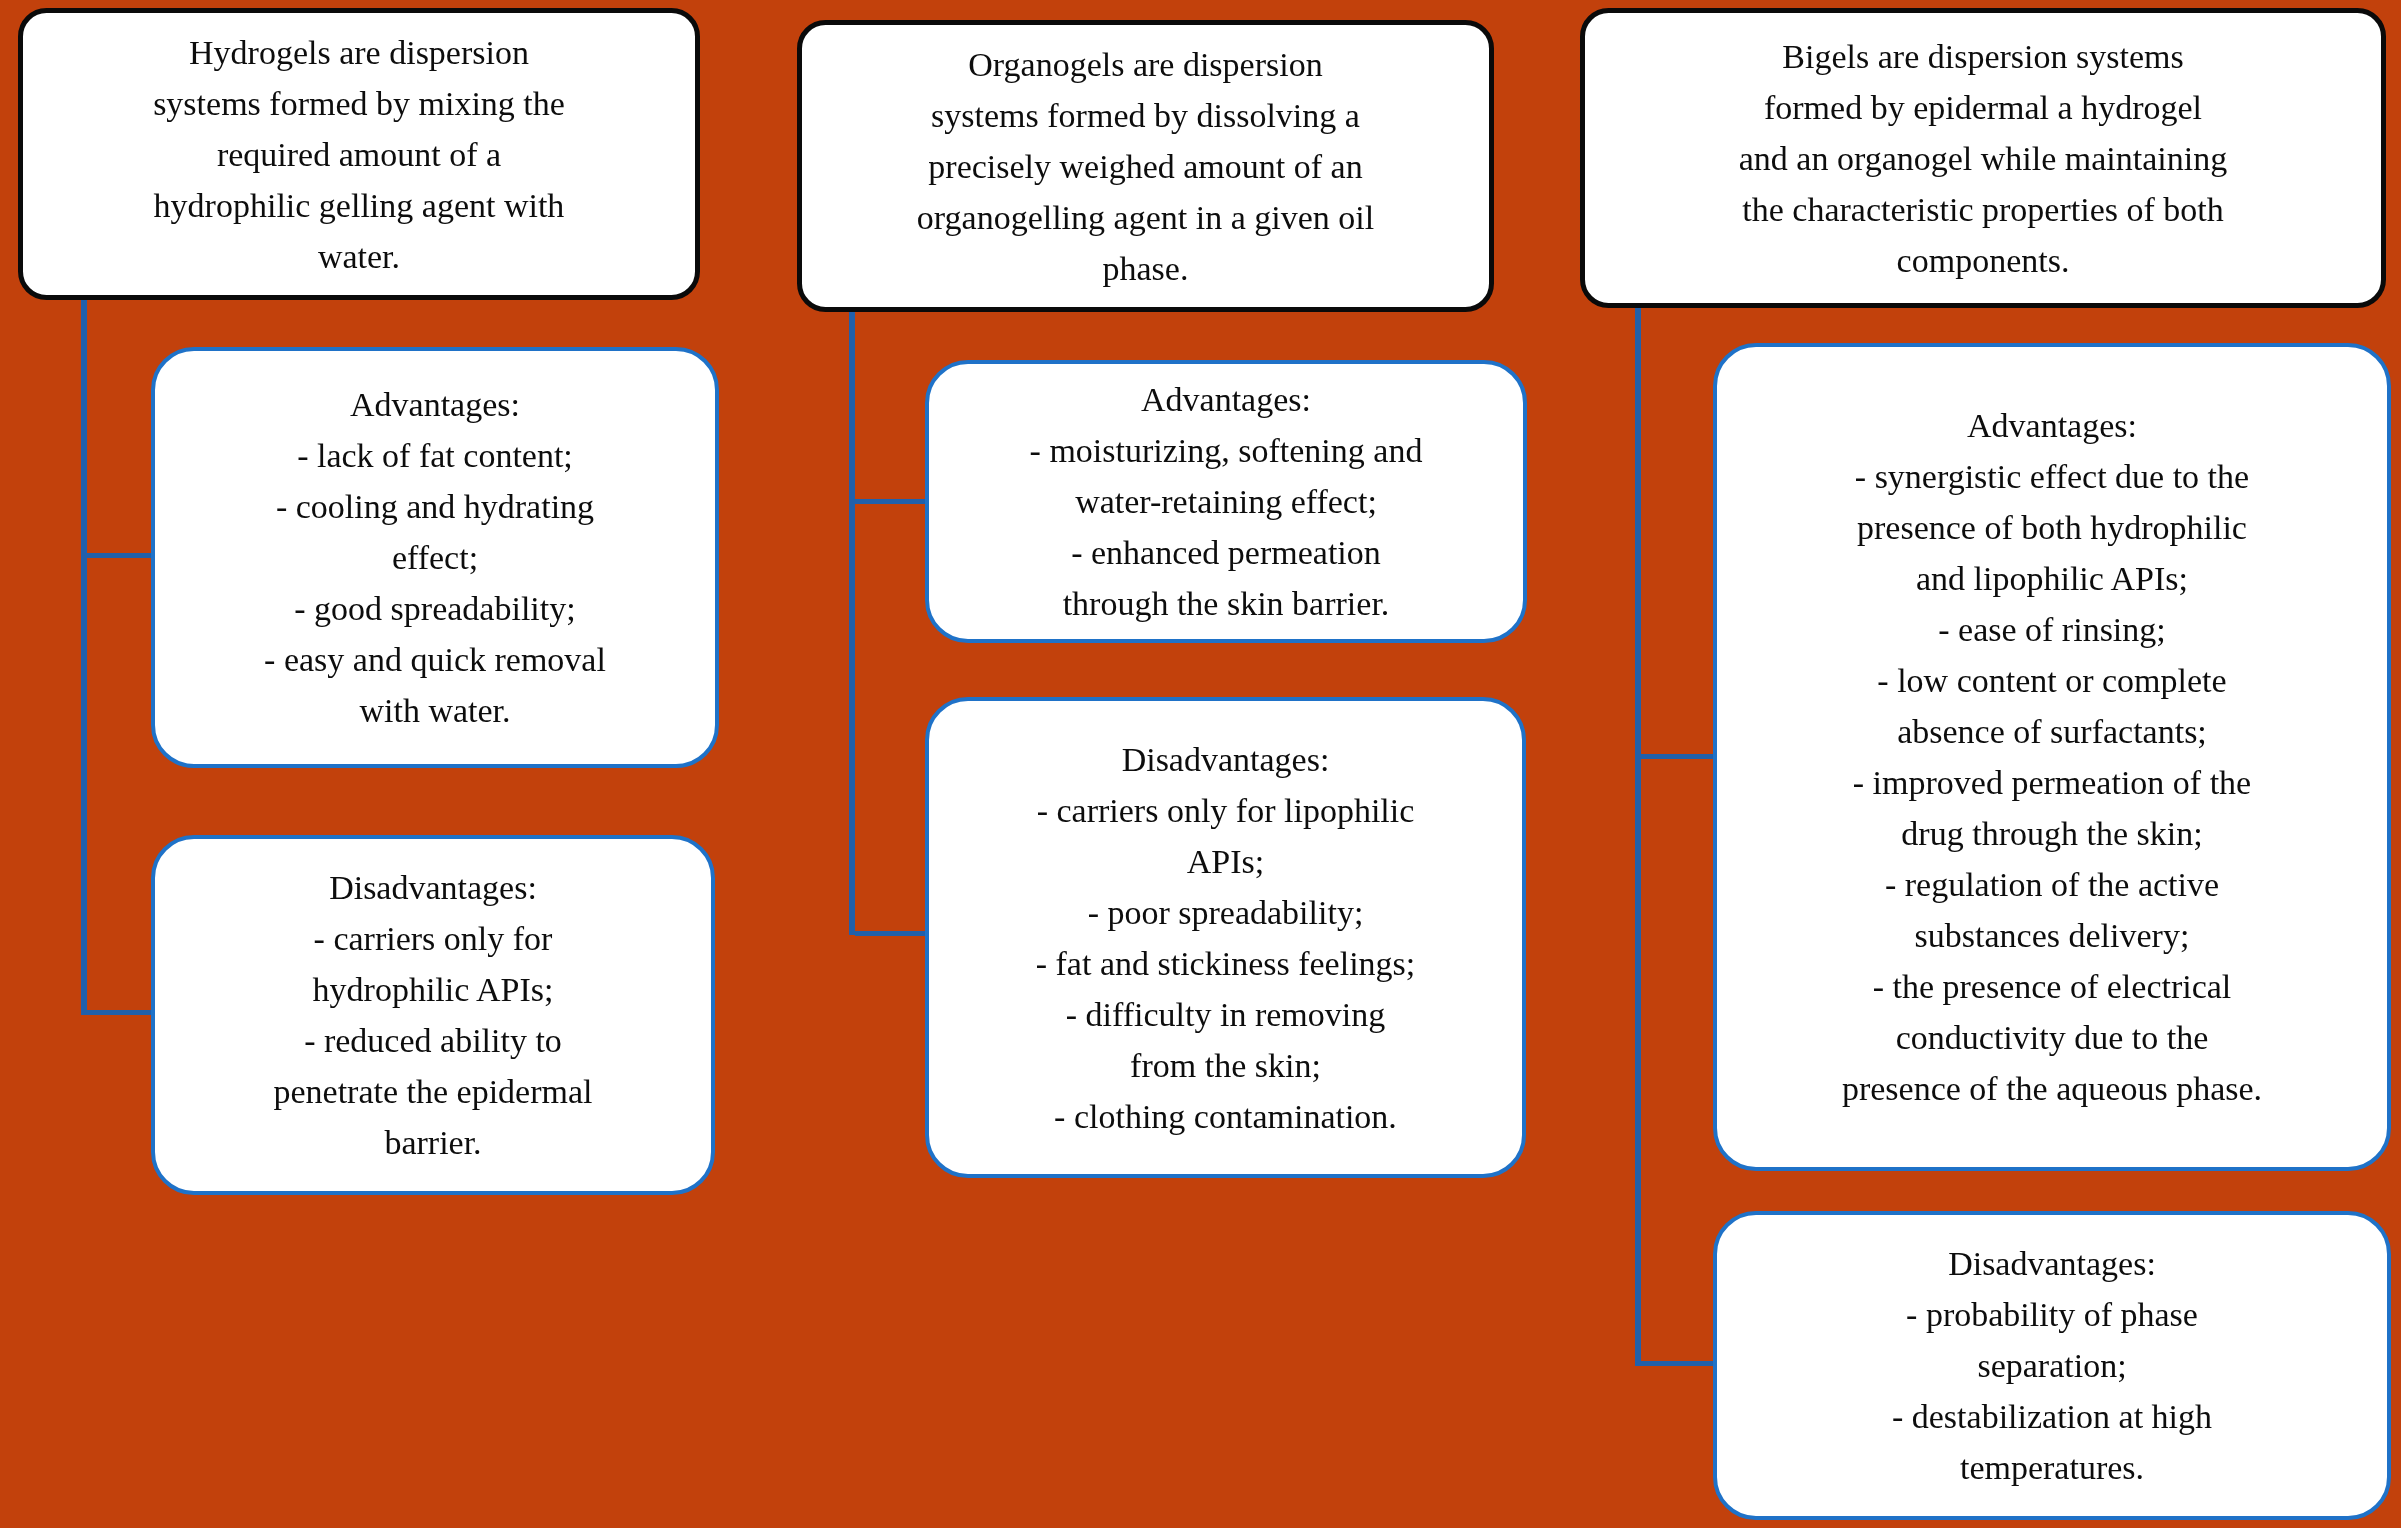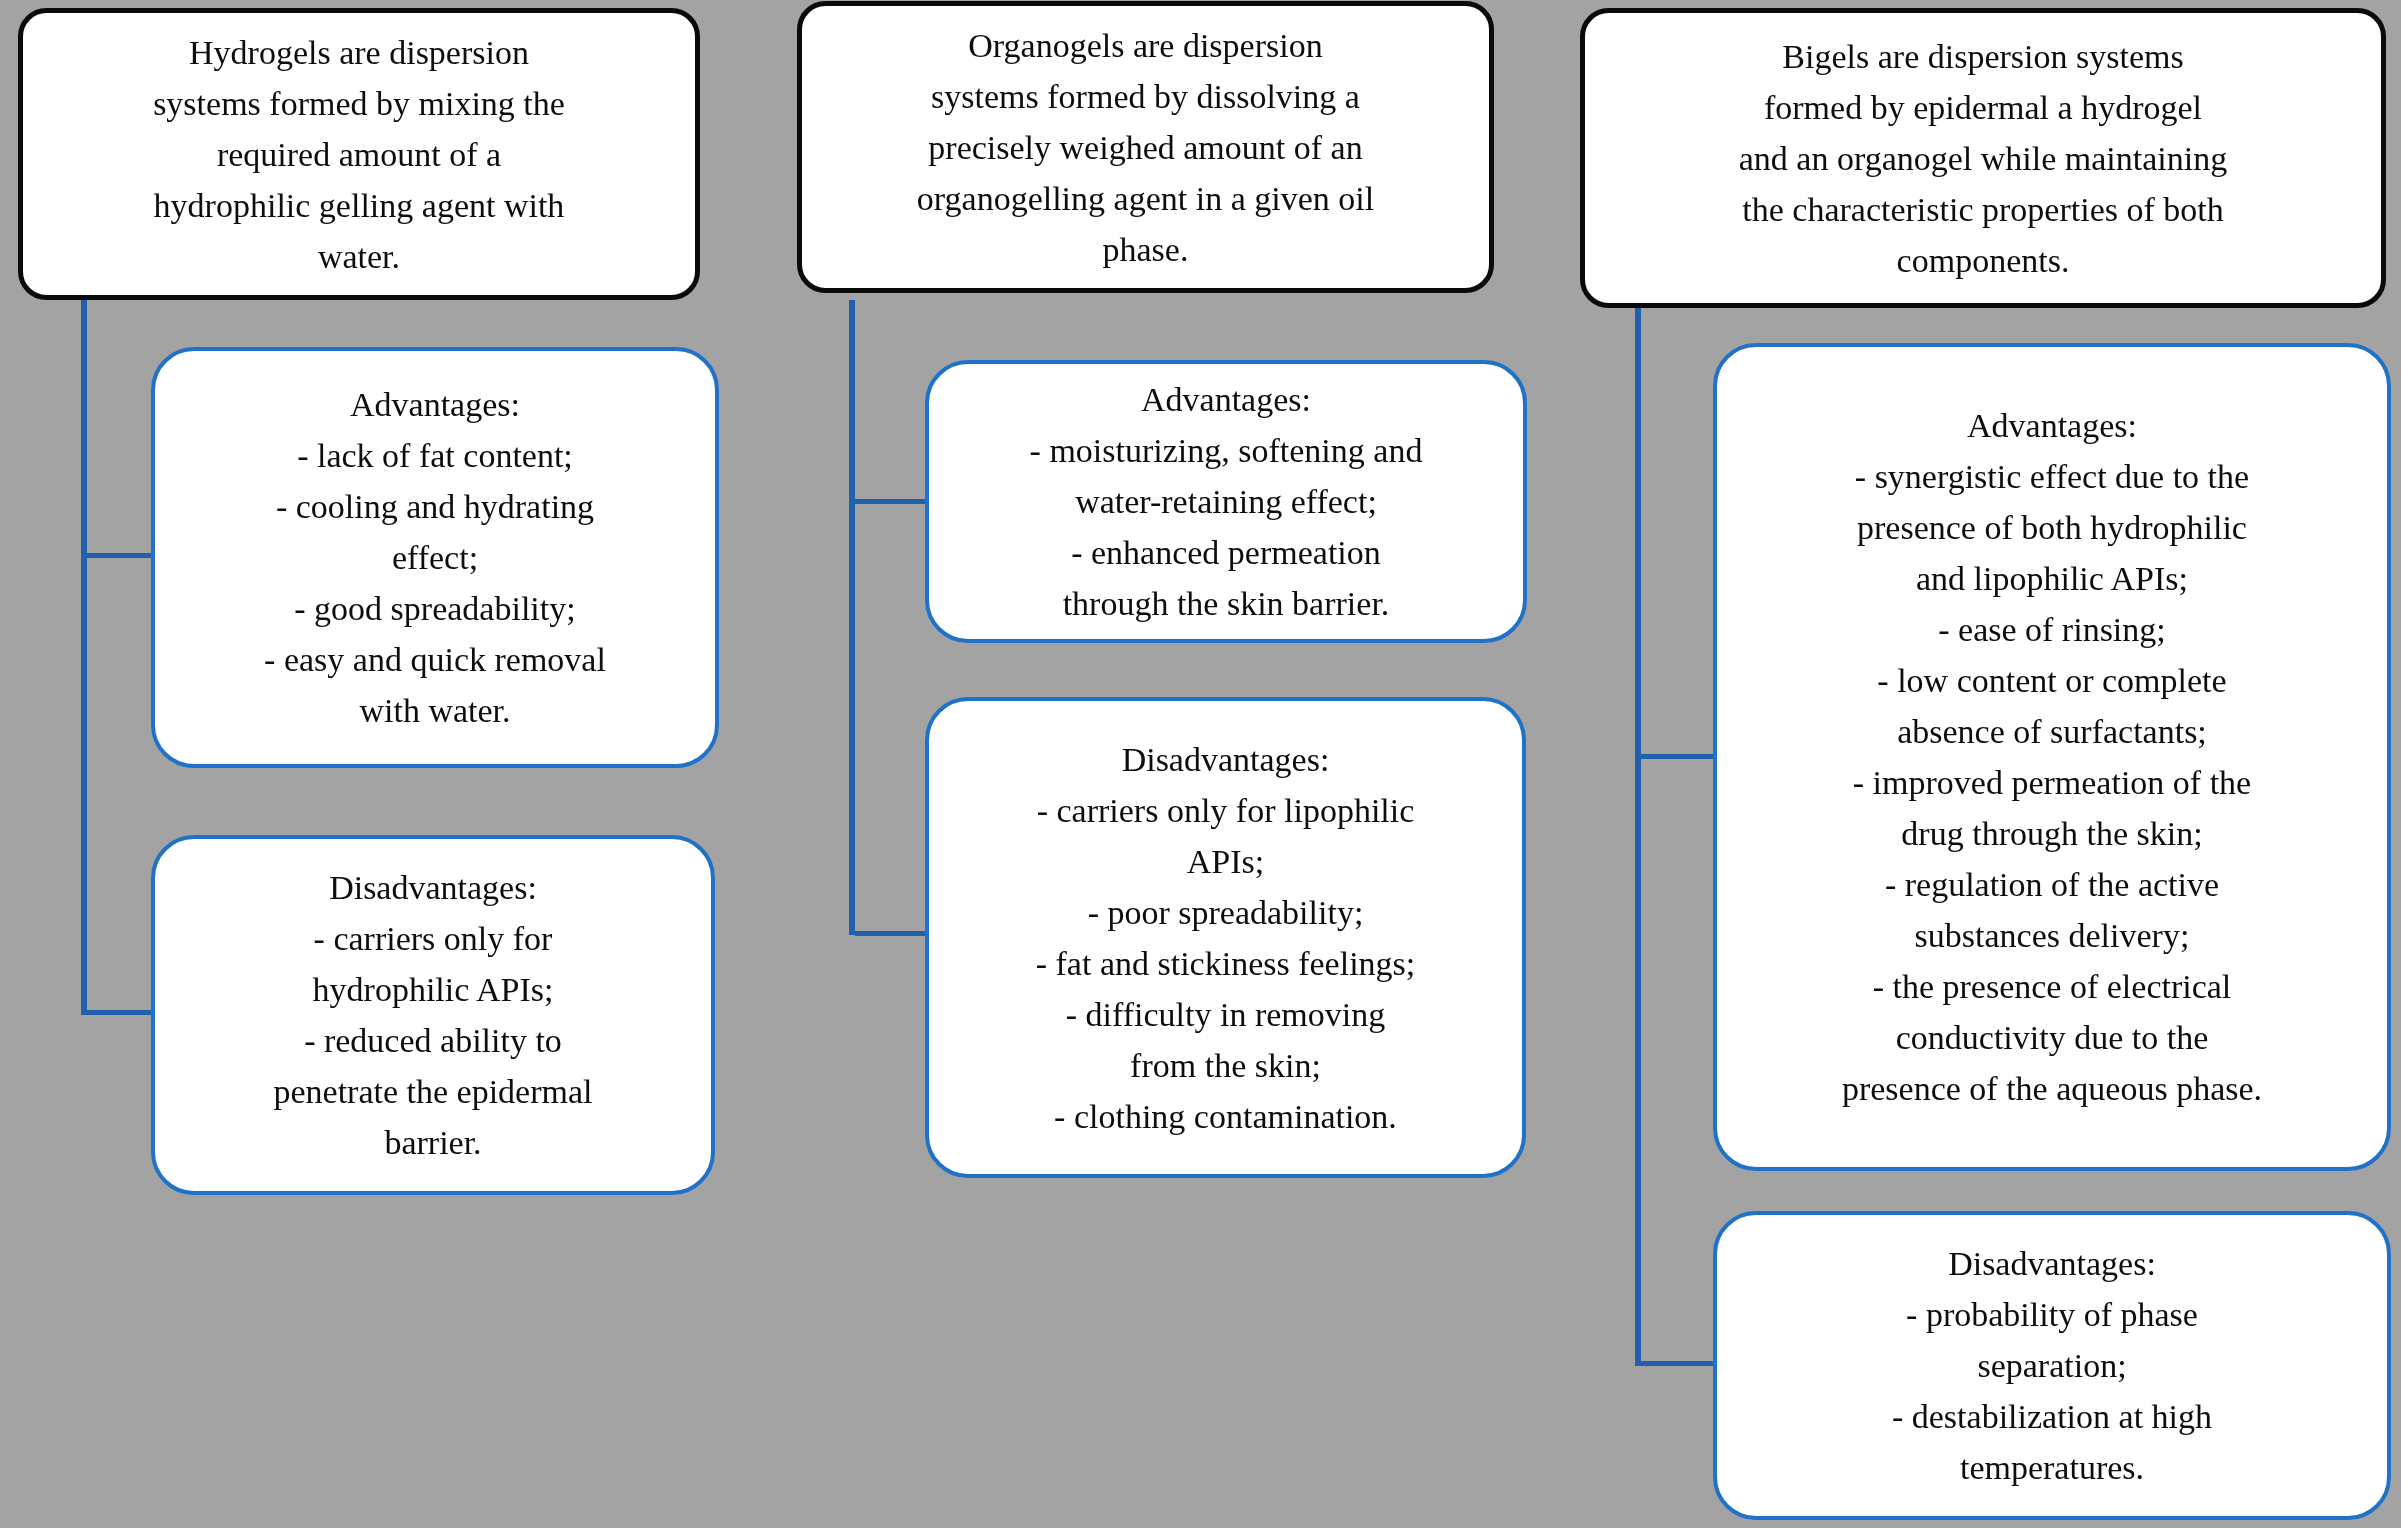--- a/index.html
+++ b/index.html
@@ -1,20 +1,20 @@
 <!DOCTYPE html>
 <html style="font-size:9.5px"><head>
 <meta charset="utf-8">
 <style>
   html, body { margin: 0; padding: 0; background: #ffffff; }
   #figure {
     position: relative;
     width: 2401px;
     height: 1529px;
-    background: #a3a3a3;
+    background: #c2410c;
     font-family: "Liberation Serif", "DejaVu Serif", serif;
     color: #0d0d0d;
   }
   .box {
     position: absolute;
     box-sizing: border-box;
     display: flex;
     align-items: center;
     justify-content: center;
     text-align: center;
@@ -63,21 +63,21 @@
 - easy and quick removal
 with water.</div>
 
   <div class="box blue-box" style="left:151px; top:835px; width:564px; height:360px;">Disadvantages:
 - carriers only for
 hydrophilic APIs;
 - reduced ability to
 penetrate the epidermal
 barrier.</div>
 
-  <div class="box def-box" style="left:797px; top:1px; width:697px; height:292px;">Organogels are dispersion
+  <div class="box def-box" style="left:797px; top:20px; width:697px; height:292px;">Organogels are dispersion
 systems formed by dissolving a
 precisely weighed amount of an
 organogelling agent in a given oil
 phase.</div>
 
   <div class="line" style="left:849px; top:300px; width:6px; height:635px;"></div>
   <div class="line" style="left:855px; top:499px; width:71px; height:4.7px;"></div>
   <div class="line" style="left:855px; top:931px; width:71px; height:4.7px;"></div>
 
   <div class="box blue-box" style="left:925px; top:360px; width:602px; height:283px;">Advantages:

